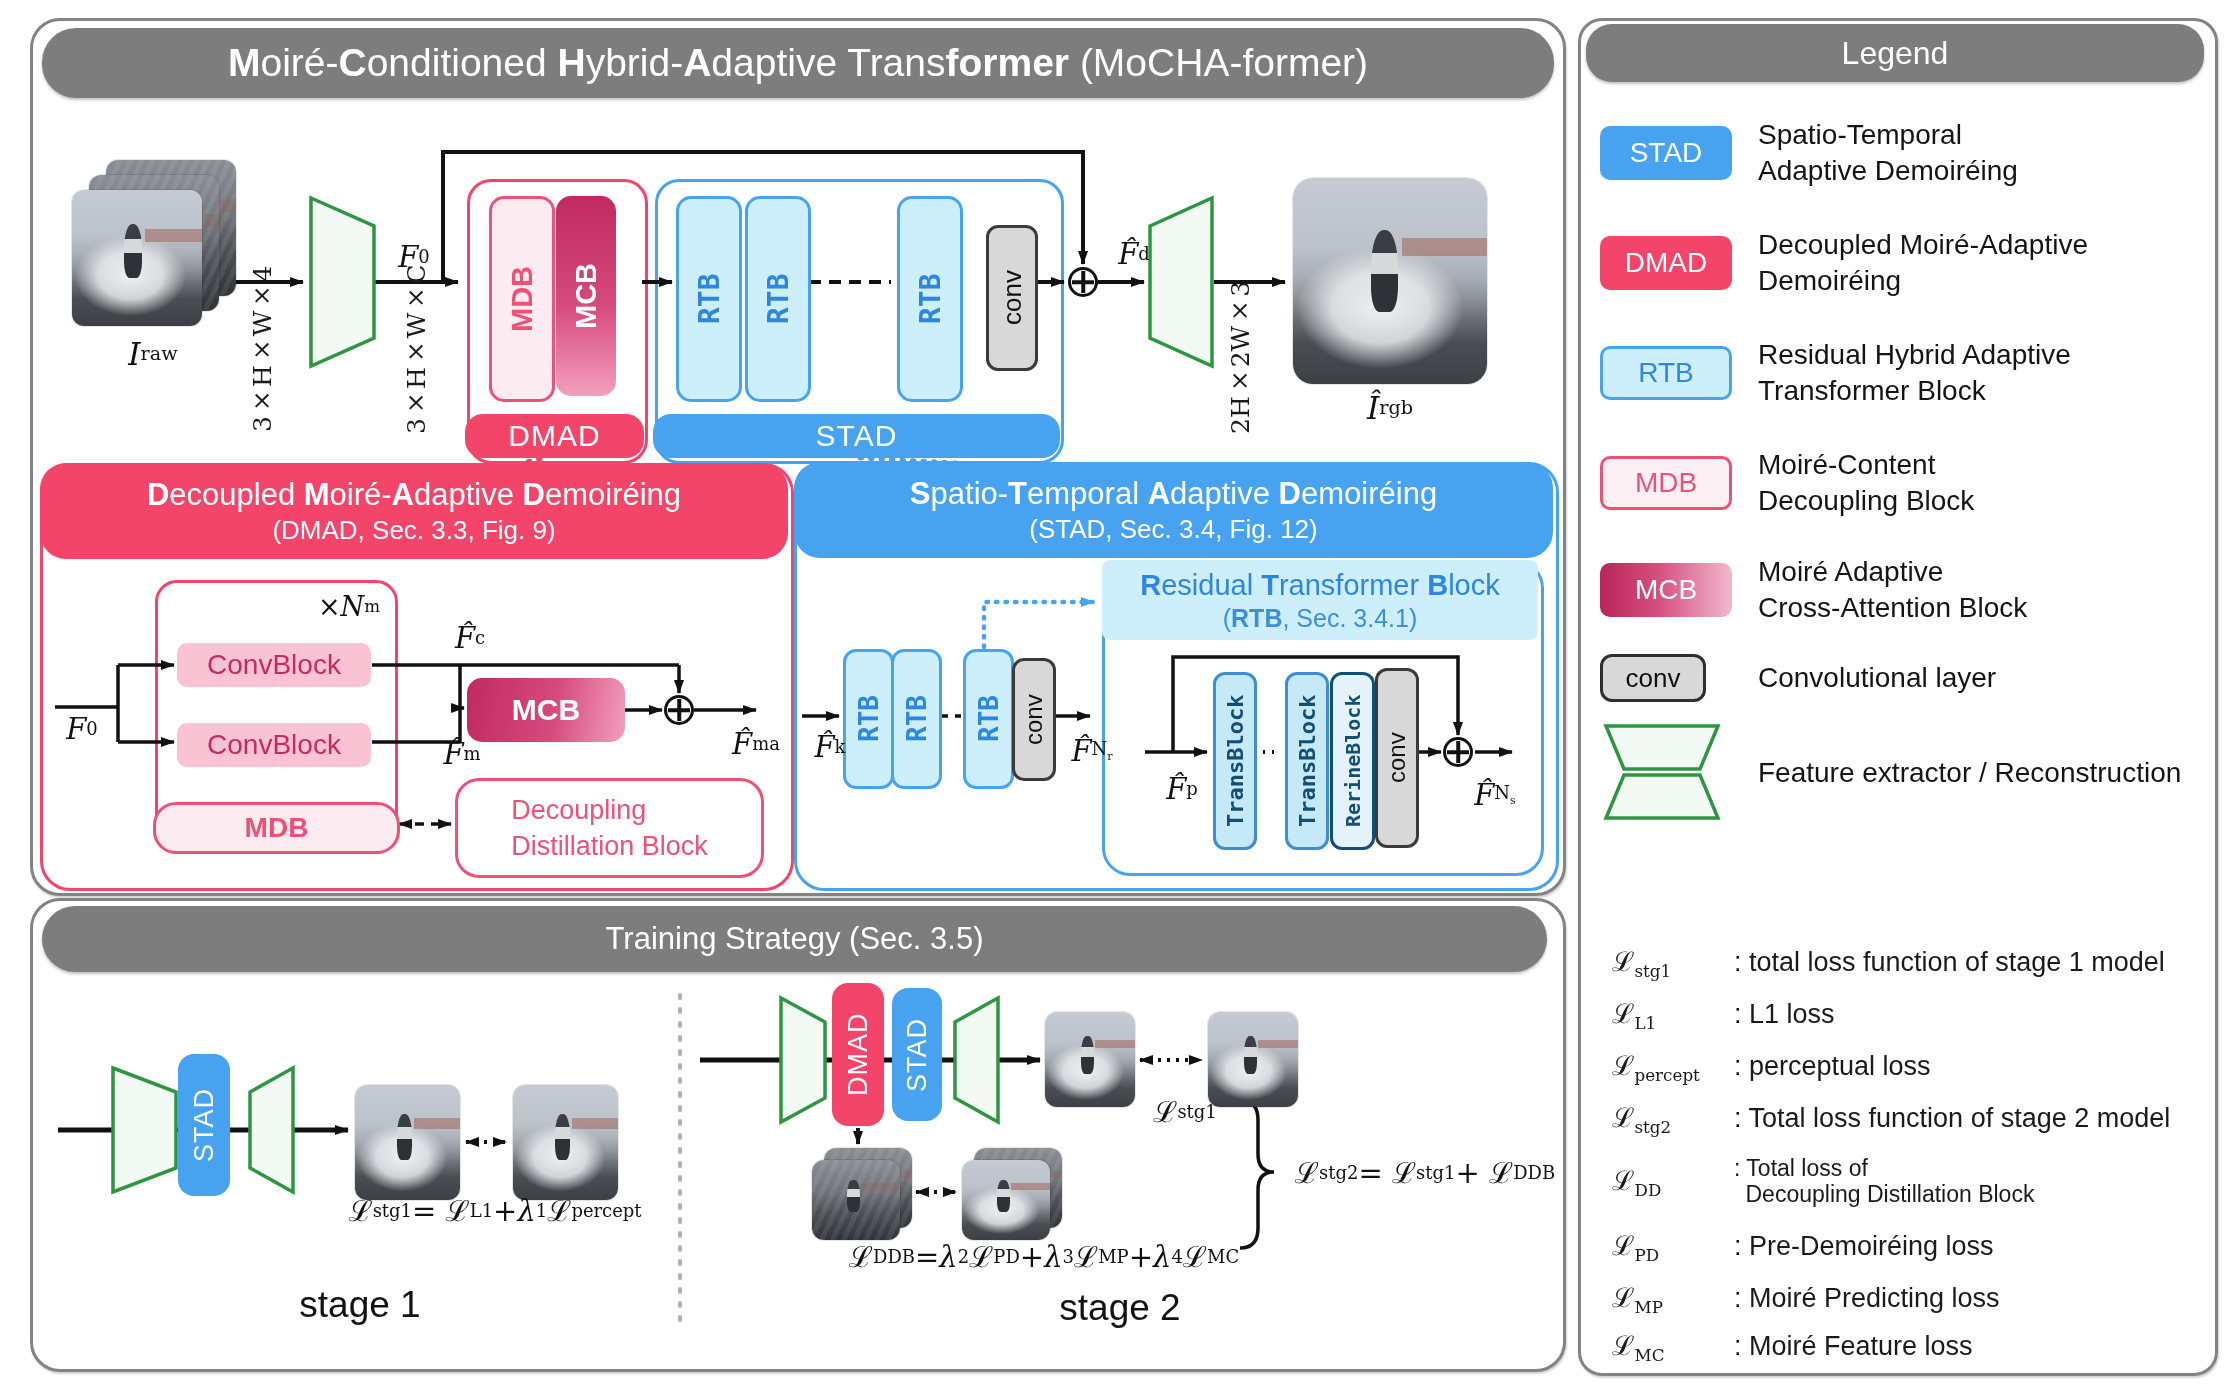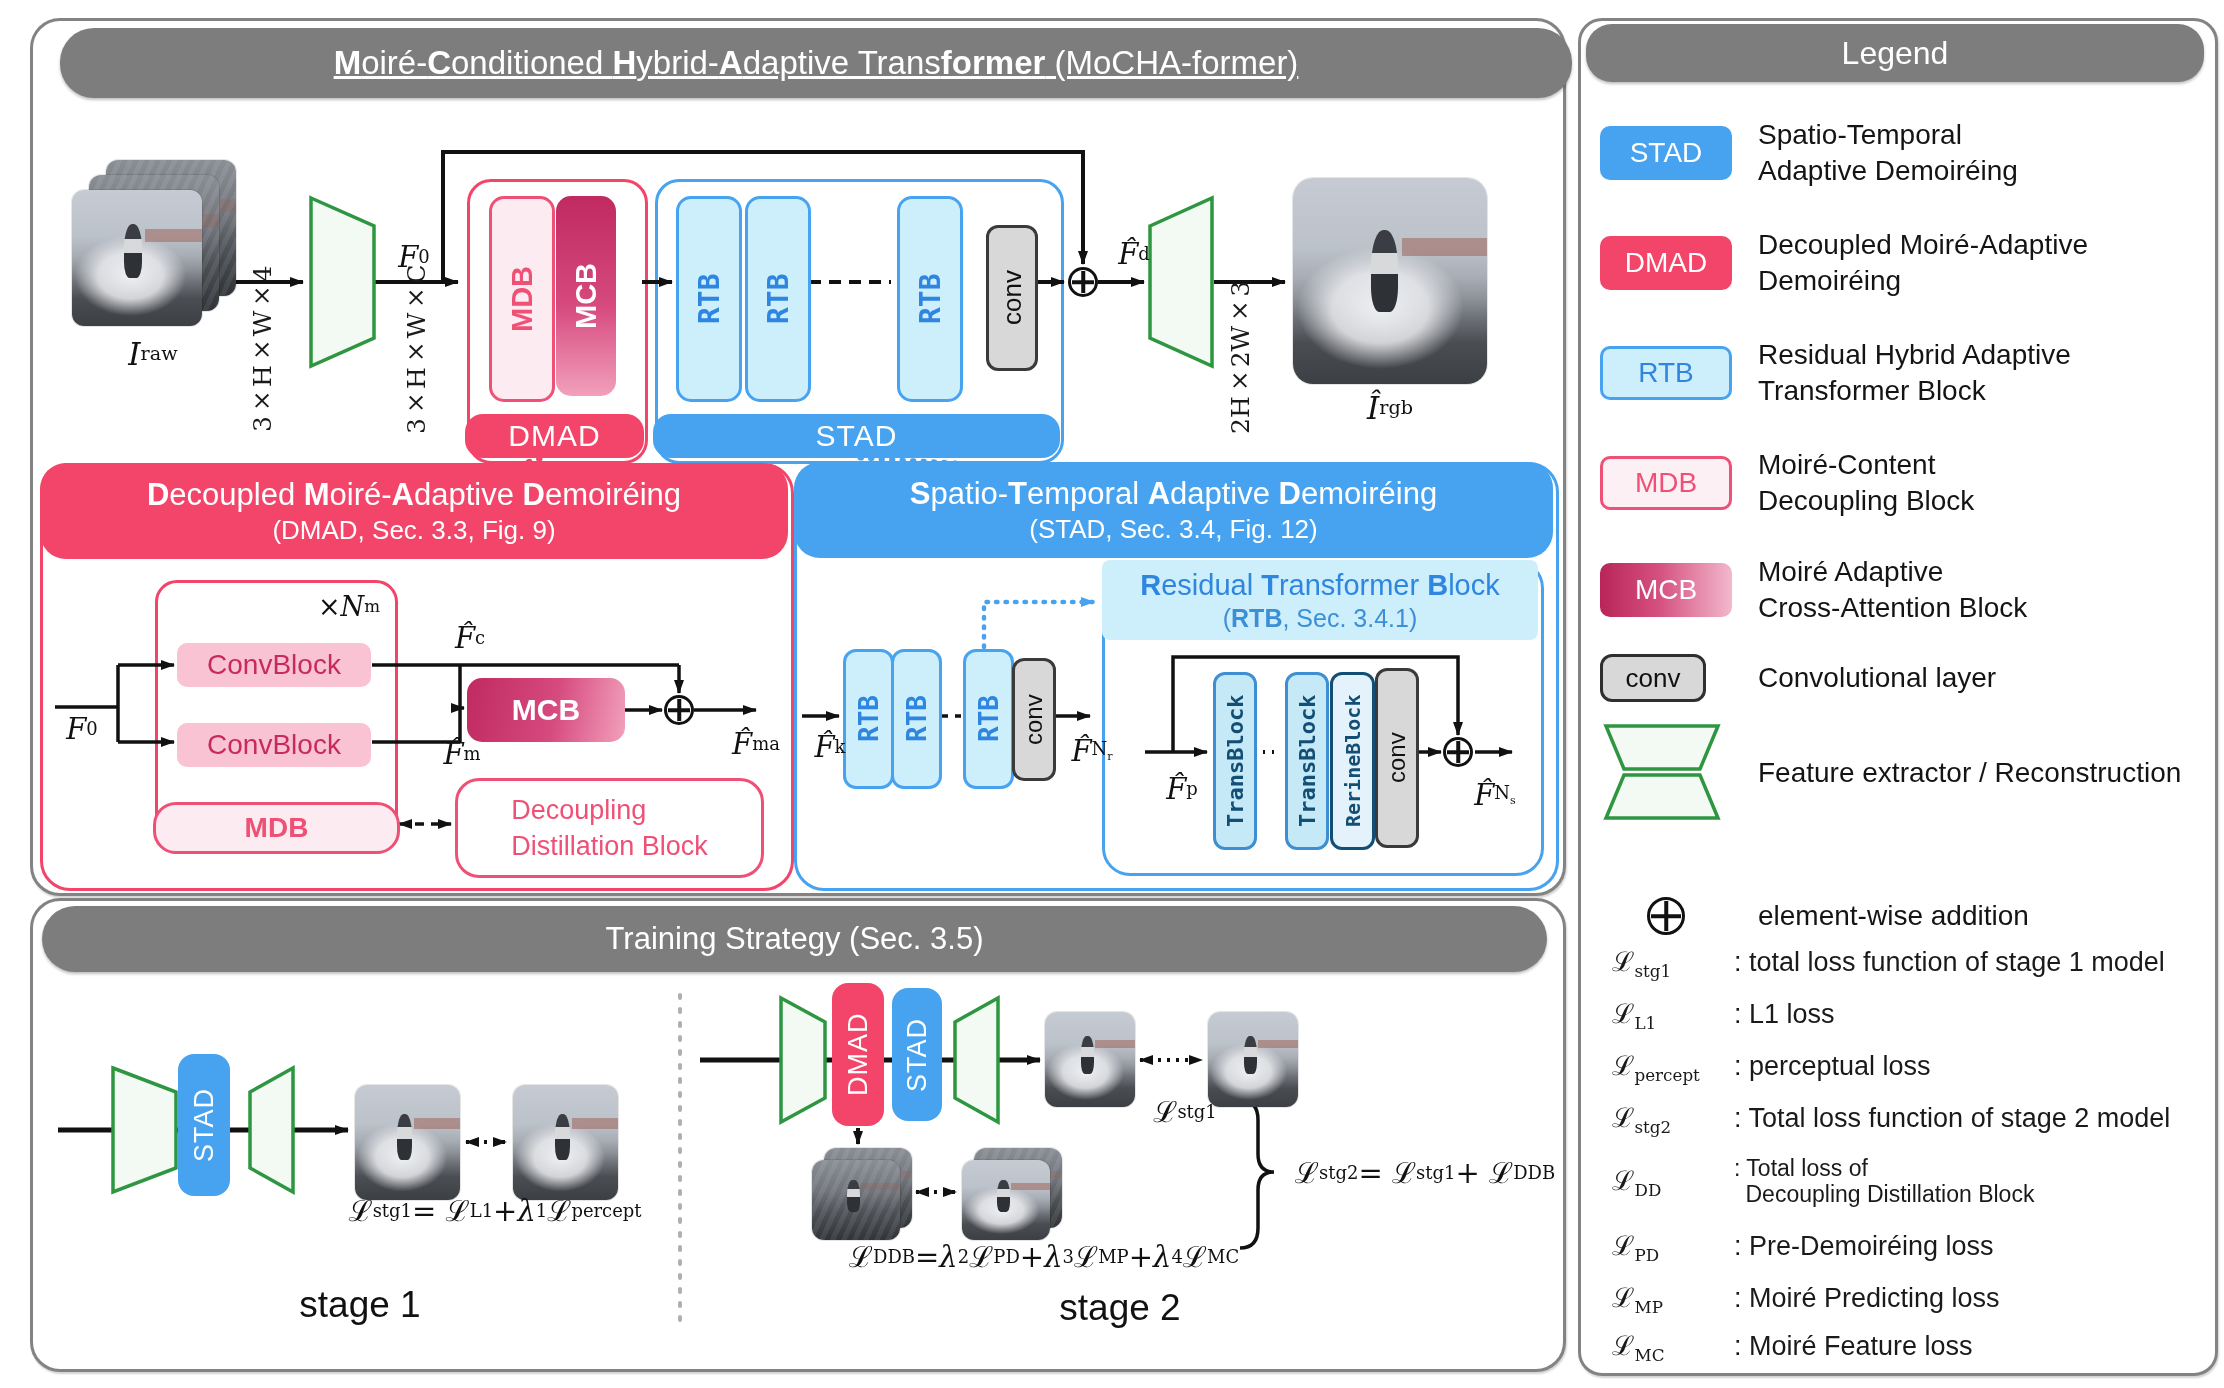--- a/index.html
+++ b/index.html
@@ -140,21 +140,21 @@
     <g fill="#f3faf3" stroke="#2e9641" stroke-width="3.5">
       <polygon points="311,198 374,226 374,338 311,366"></polygon>
       <polygon points="1150,226 1212,198 1212,366 1150,338"></polygon>
       <polygon points="113,1068 176,1092 176,1168 113,1192"></polygon>
       <polygon points="250,1092 293,1068 293,1192 250,1168"></polygon>
       <polygon points="781,998 825,1022 825,1098 781,1122"></polygon>
       <polygon points="955,1022 998,998 998,1122 955,1098"></polygon>
     </g>
   </svg>
 
-  <div class="gray-header" style="left:60px;top:28px;width:1512px;height:70px;font-size:33px;text-decoration:underline;">
+  <div class="gray-header" style="left:42px;top:28px;width:1512px;height:70px;font-size:39px;">
     <span><b>M</b>oiré-<b>C</b>onditioned <b>H</b>ybrid-<b>A</b>daptive Trans<b>former</b> (MoCHA-former)</span>
   </div>
 
   <div class="stack" style="left:72px;top:160px;width:164px;height:166px;">
     <div class="photo photo-dark" style="left:34px;top:0;width:130px;height:136px;"></div>
     <div class="photo photo-dark" style="left:17px;top:15px;width:130px;height:136px;"></div>
     <div class="photo" style="left:0;top:30px;width:130px;height:136px;"></div>
   </div>
   <div class="math" style="left:88px;top:336px;width:130px;height:36px;font-size:31px;">
       <i>I</i>
@@ -313,26 +313,20 @@
   </div>
   <div class="lrow" style="left:1600px;top:716px;width:592px;height:115px;">
     <div style="width:132px;flex:none;">
       <svg width="124" height="104" viewBox="0 0 124 104">
         <polygon points="6,6 118,6 100,49 24,49" fill="#f3faf3" stroke="#2e9641" stroke-width="3.5"></polygon>
         <polygon points="24,55 100,55 118,98 6,98" fill="#f3faf3" stroke="#2e9641" stroke-width="3.5"></polygon>
       </svg>
     </div>
     <div class="ldesc">Feature extractor / Reconstruction</div>
   </div>
-  <div class="lrow" style="left:1600px;top:890px;width:592px;height:52px;">
-    <div style="width:132px;flex:none;display:flex;justify-content:center;">
-      <div class="oplus" style="position:relative;width:38px;height:38px;"></div>
-    </div>
-    <div class="ldesc">element-wise addition</div>
-  </div>
 
   <div class="lrow" style="left:1612px;top:938px;width:588px;height:48px;gap:10px;">
     <div class="lsym">ℒ<sub>stg1</sub></div>
     <div class="lossdesc">: total loss function of stage 1 model</div>
   </div>
   <div class="lrow" style="left:1612px;top:990px;width:588px;height:48px;gap:10px;">
     <div class="lsym">ℒ<sub>L1</sub></div>
     <div class="lossdesc">: L1 loss</div>
   </div>
   <div class="lrow" style="left:1612px;top:1042px;width:588px;height:48px;gap:10px;">

